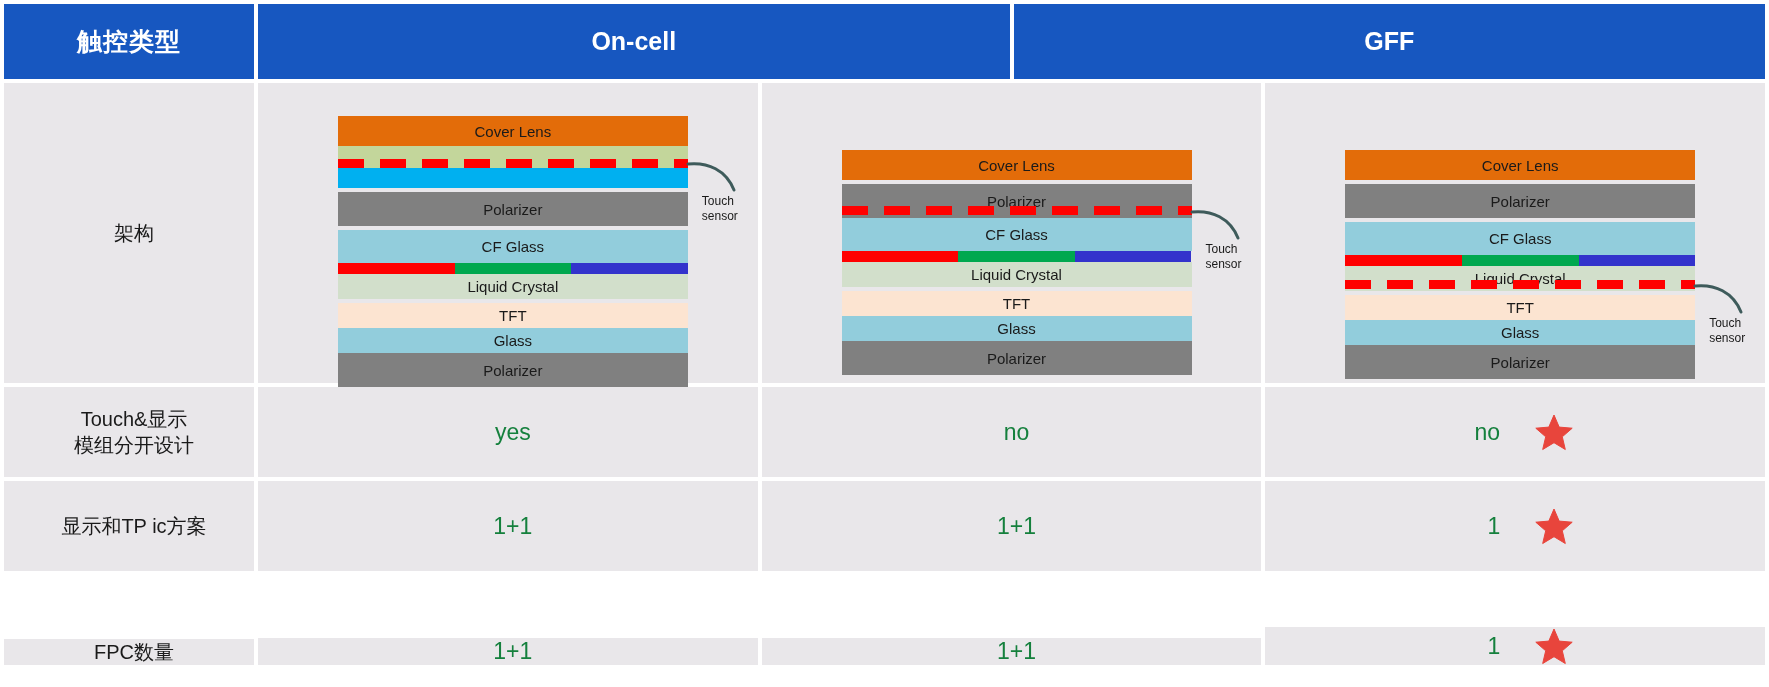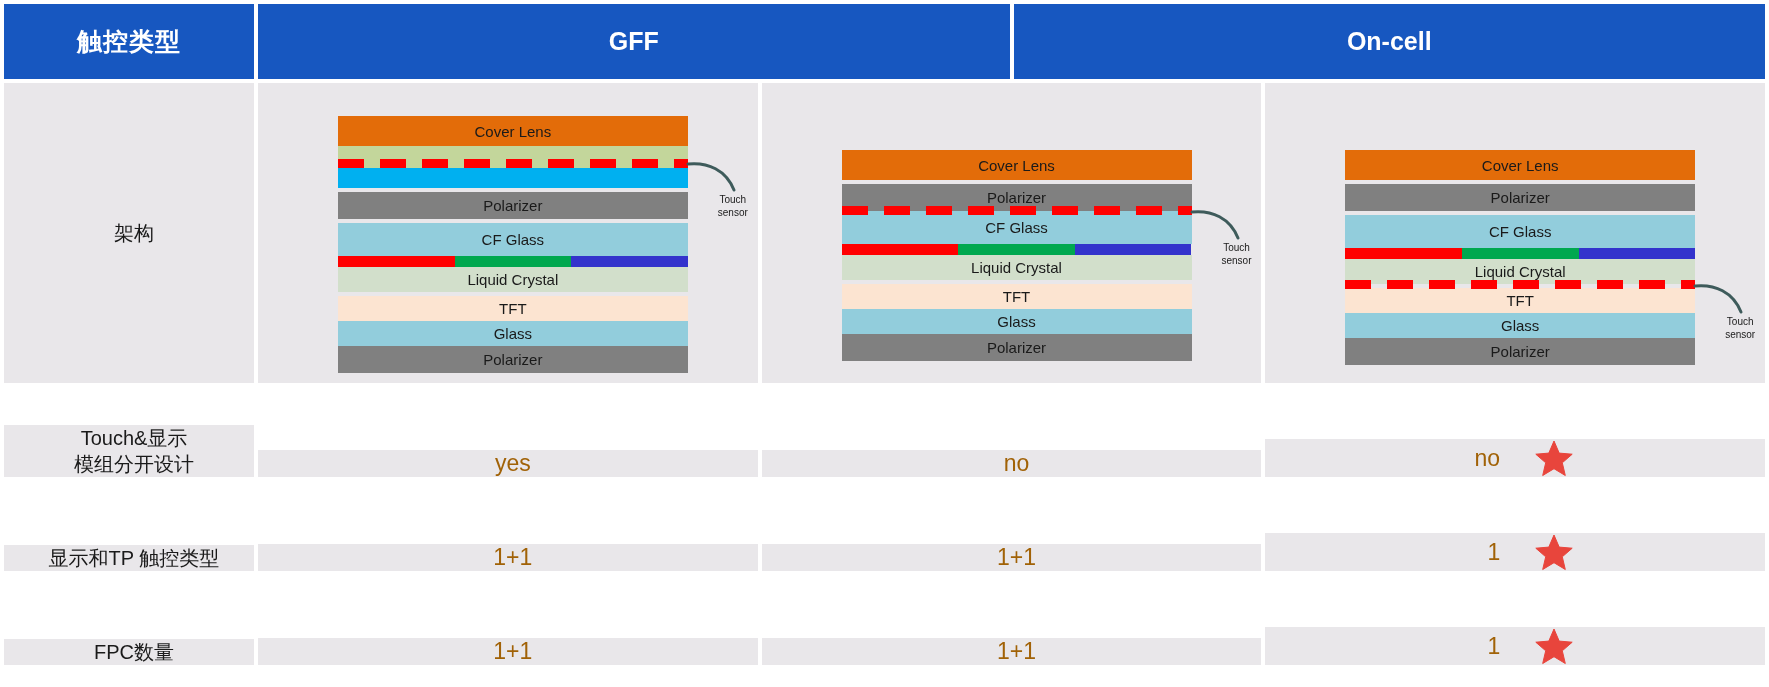--- a/index.html
+++ b/index.html
@@ -19,46 +19,46 @@
     background:#1757C0;color:#ffffff;
     display:flex;align-items:center;justify-content:center;
     font-weight:bold;box-sizing:border-box;
   }
   .th-type{flex:0 0 250px;font-size:25px;letter-spacing:1px;}
   .th-col{flex:1 1 0;font-size:25px;}
 
   
   .row{display:flex;gap:4px;padding:0 4px;box-sizing:border-box;margin-top:4px;}
   .row-arch{flex:0 0 300px;height:300px;}
-  .row-val{flex:0 0 90px;height:90px;align-items:flex-end;}
+  .row-val{flex:0 0 90px;height:90px;}
   .row-val-last{flex:0 0 90px;height:90px;align-items:flex-end;}
   .cell{
     background:#E9E7EA;
     display:flex;align-items:center;justify-content:center;
     box-sizing:border-box;position:relative;padding-left:10px;
   }
   .cell-label{flex:0 0 250px;color:#1a1a1a;font-weight:normal;font-size:20px;line-height:1.3;text-align:center;}
   .cell-col{flex:1 1 0;}
-  .cell-val{font-size:23px;color:#a16207;font-weight:normal;}
+  .cell-val{font-size:23px;color:#15803d;font-weight:normal;}
 
   .val-wrap{display:flex;align-items:center;justify-content:center;gap:34px;}
   .val-wrap .cell-val{min-width:34px;text-align:right;}
 
   
   .stackbox{position:relative;width:350px;height:250px;}
   .stack{position:absolute;left:0;width:350px;}
   .layer{
     position:relative;width:350px;
     display:flex;align-items:center;justify-content:center;
     font-size:15px;color:#1a1a1a;box-sizing:border-box;
   }
   .l-cover{height:30px;background:#E36C09;}
   .l-green{height:22px;background:#C3D69B;}
   .l-cyan{height:20px;background:#00B0F0;}
-  .l-polar{height:27px;background:#808080;}
+  .l-polar{height:34px;background:#808080;}
   .l-cfglass{height:33px;background:#92CDDC;}
   .l-lc{height:25px;background:#D2DFCB;}
   .l-tft{height:25px;background:#FCE4D1;}
   .l-glass{height:25px;background:#92CDDC;}
   .l-gap{height:4px;background:transparent;}
 
   
   .rgb{height:11px;width:350px;display:flex;}
   .rgb i{display:block;height:100%;}
   .rgb .r{flex:0 0 33.4%;background:#FF0000;}
@@ -69,43 +69,43 @@
   .dashline{
     height:9px;width:350px;
     background-image:repeating-linear-gradient(to right,#FF0000 0 26px,transparent 26px 42px);
   }
   .dash-abs{position:absolute;left:0;z-index:4;}
 
   
   .callout{position:absolute;z-index:6;}
   .callout svg{display:block;}
   .callout .cl-text{
-    font-size:10px;color:#1a1a1a;line-height:1.25;text-align:center;
+    font-size:12px;color:#1a1a1a;line-height:1.25;text-align:left;
     width:62px;
   }
 
   .star{
     display:inline-block;width:40px;height:38px;flex:0 0 40px;
   }
   .star svg{display:block;width:40px;height:38px;}
 </style>
 </head>
 <body>
 
 <div class="table">
 
   <div class="thead">
     <div class="th th-type">
       <span>触控类型</span>
     </div>
     <div class="th th-col">
+      <span>On-cell</span>
+    </div>
+    <div class="th th-col">
       <span>GFF</span>
-    </div>
-    <div class="th th-col">
-      <span>On-cell</span>
     </div>
   </div>
 
   <div class="row row-arch">
 
     <div class="cell cell-label">
       <span>架构</span>
     </div>
 
     <div class="cell cell-col">
@@ -272,21 +272,21 @@
           <svg viewBox="0 0 40 38">
               <polygon points="20,2 25.2,14.1 38.2,15.2 28.3,23.8 31.3,36.5 20,29.7 8.7,36.5 11.7,23.8 1.8,15.2 14.8,14.1" fill="#E8453C" stroke="#E8453C" stroke-width="1"></polygon>
             </svg>
         </span>
       </div>
     </div>
   </div>
 
   <div class="row row-val">
     <div class="cell cell-label">
-      <span>显示和TP 触控类型</span>
+      <span>显示和TP ic方案</span>
     </div>
     <div class="cell cell-col">
       <span class="cell-val">1+1</span>
     </div>
     <div class="cell cell-col">
       <span class="cell-val">1+1</span>
     </div>
     <div class="cell cell-col">
       <div class="val-wrap">
         <span class="cell-val">1</span>

